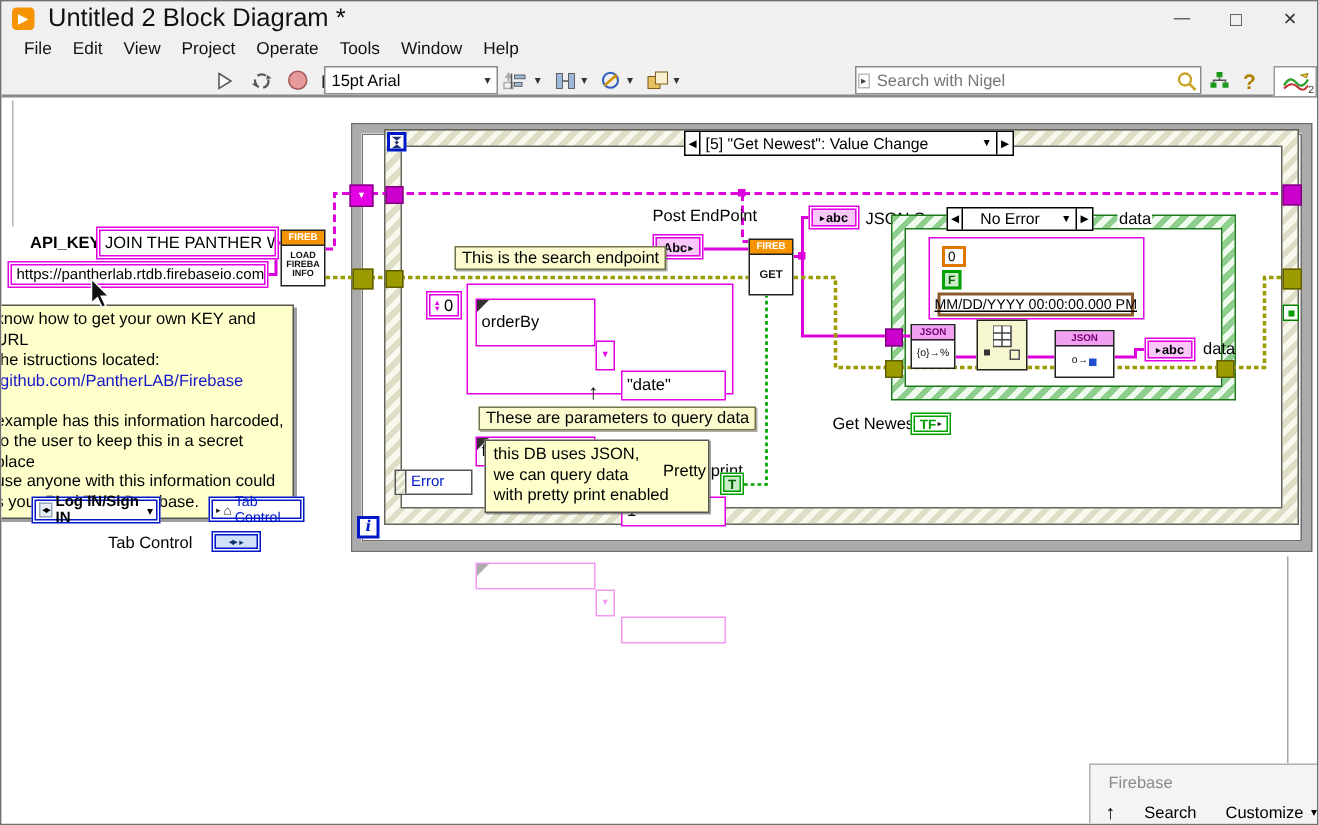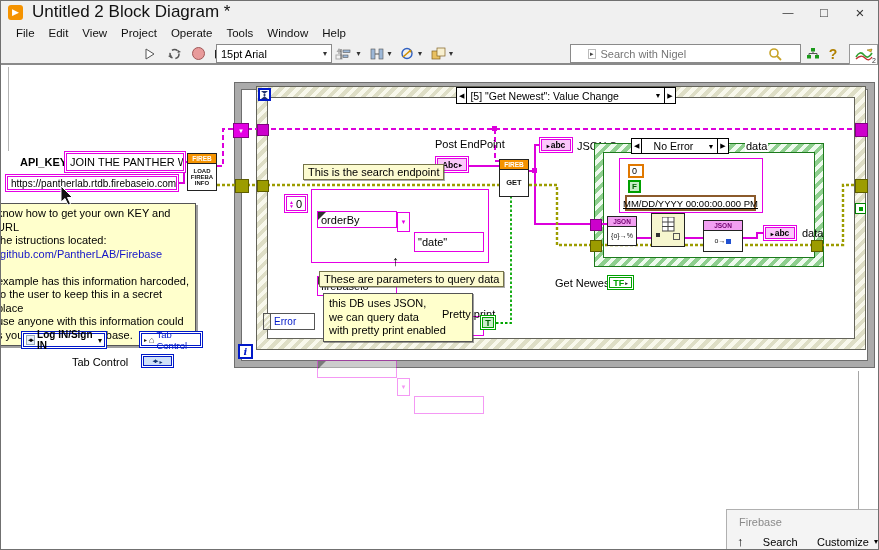--- a/index.html
+++ b/index.html
@@ -12,21 +12,21 @@
   .lv-icon{width:15px;height:15px;margin-left:7px;background:#f59300;border-radius:3px;
            display:flex;align-items:center;justify-content:center;color:#fff;font-size:9px;}
   .title-text{margin-left:9px;font-size:17px;color:#111;}
   .win-btns{margin-left:auto;display:flex;height:100%;}
   .win-btn{width:36px;height:100%;display:flex;align-items:center;justify-content:center;color:#333;font-size:11px;}
   .menubar{left:0;top:22px;width:100%;height:20px;background:#f0f0f0;display:flex;align-items:center;padding-left:8px;box-sizing:border-box;}
   .menu-item{padding:2px 7px;font-size:11.5px;color:#111;}
   .toolbar{left:0;top:42px;width:100%;height:22px;background:#f0f0f0;border-bottom:2px solid #8a8a8a;box-sizing:border-box;}
   .tb{position:absolute;top:1px;height:19px;display:flex;align-items:center;justify-content:center;}
   .fontbox{left:215px;width:116px;border:1px solid #8a8a8a;background:#fff;justify-content:space-between;padding:0 4px;box-sizing:border-box;font-size:11px;}
-  .searchbox{left:569px;width:231px;border:1px solid #8a8a8a;background:#fff;justify-content:flex-start;padding:0 17px;box-sizing:border-box;}
+  .searchbox{left:569px;width:231px;border:1px solid #8a8a8a;background:#fff;justify-content:flex-start;padding:0 1px;box-sizing:border-box;}
   .searchbox input{border:none;outline:none;flex:1;font-size:11px;color:#777;font-family:"Liberation Sans",sans-serif;background:transparent;}
   .ddv{font-size:8px;color:#333;margin-left:3px;}
   
   .g-min::before{content:"—";} .g-max::before{content:"□";font-size:13px;} .g-close::before{content:"×";font-size:15px;}
   .g-play::before{content:"▶";} .g-l::before{content:"◀";} .g-r::before{content:"▶";}
   .g-dn::before{content:"▼";} .g-dnv::before{content:"▾";}
   .g-ltri::before{content:"▸";} .g-up::before{content:"↑";font-weight:bold;}
   .g-house::before{content:"⌂";} .g-lr::before{content:"◂▸";letter-spacing:-1px;}
   .g-q::before{content:"?";} .g-pause::before{content:"▮▮";letter-spacing:-1px;}
   
@@ -354,21 +354,21 @@
     <div class="abs tag" style="left:302px;top:97px;">This is the search endpoint</div>
 
     <div class="abs strbox" style="left:283px;top:127px;width:24px;height:19px;box-sizing:border-box;">
       <div class="sin" style="padding:0 2px;gap:2px;">
         <span style="display:flex;flex-direction:column;font-size:5px;color:#e400e4;line-height:4px;">▲<br>▼</span>
         <span>0</span>
         </div>
     </div>
     <div class="abs strbox" style="left:310px;top:122px;width:178px;height:74px;box-sizing:border-box;z-index:6;">
       <div style="position:relative;width:100%;height:100%;background:#fff;">
-        <div class="abs arrcell cn" style="left:4px;top:20px;width:80px;height:17px;">
+        <div class="abs arrcell cn" style="left:4px;top:8px;width:80px;height:32px;">
             <span>orderBy</span>
           </div>
         <div class="abs arrcell" style="left:84px;top:4px;width:13px;height:20px;justify-content:center;">
             <span class="g-dn" style="font-size:6px;color:#e400e4;"></span>
           </div>
         <div class="abs arrcell" style="left:101px;top:4px;width:70px;height:20px;">
             <span>"date"</span>
           </div>
         <div class="abs arrcell cn" style="left:4px;top:28px;width:80px;height:20px;">
             <span>firebaseio</span>

